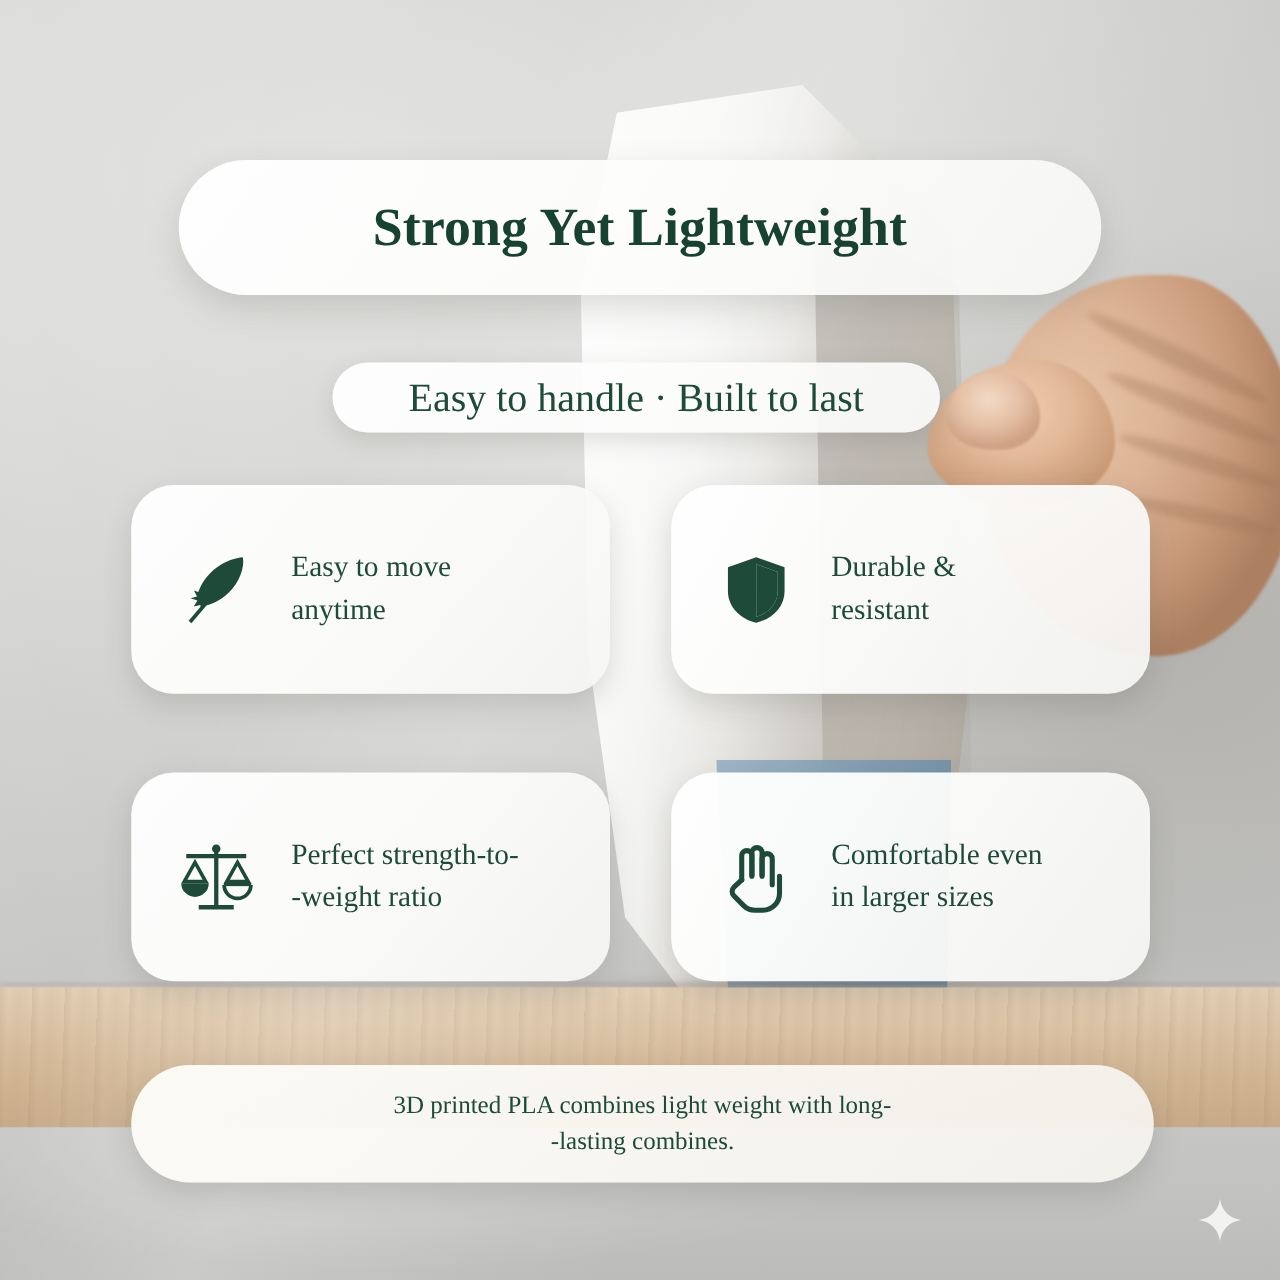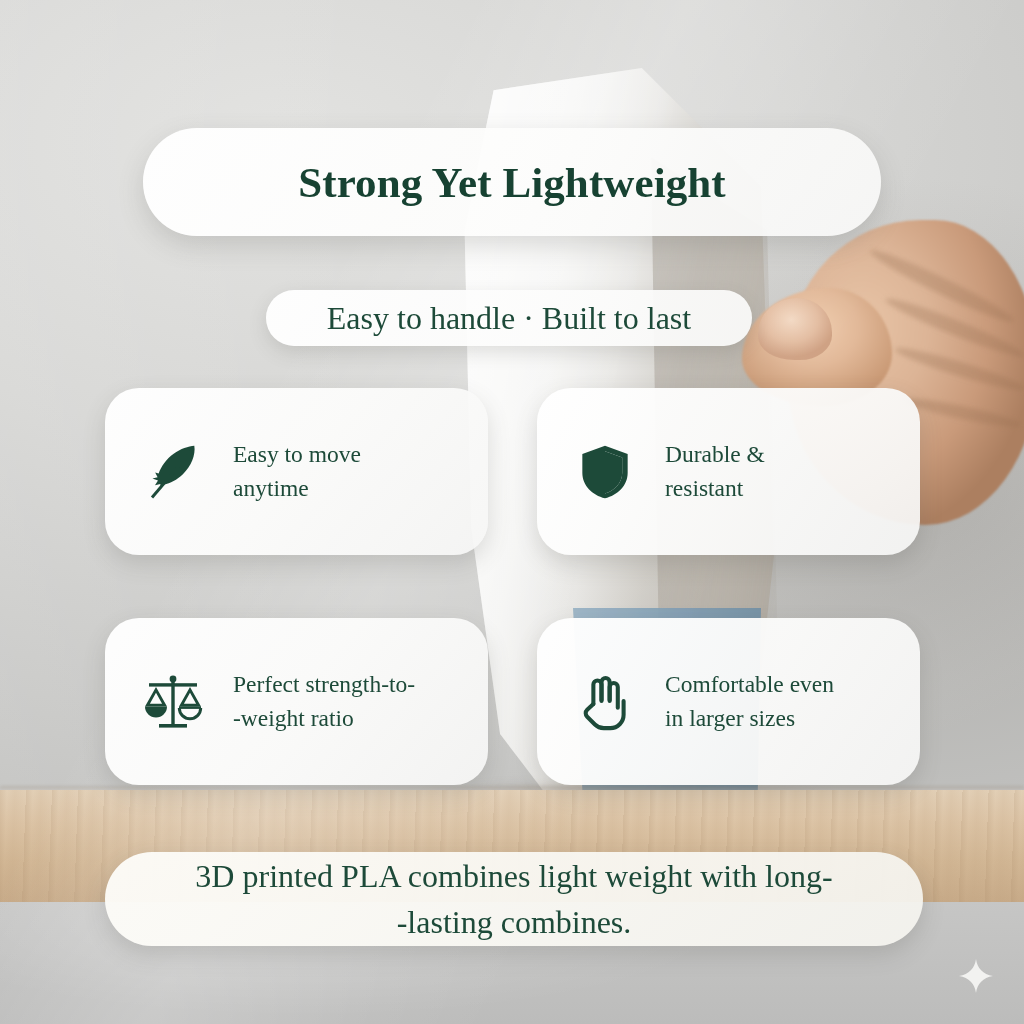--- a/index.html
+++ b/index.html
@@ -188,21 +188,21 @@
     position: absolute;
     left: 105px; top: 852px; width: 818px; height: 94px;
     border-radius: 47px;
     background: linear-gradient(125deg, rgba(253,252,248,.96) 0%, rgba(249,248,243,.94) 55%, rgba(245,244,239,.93) 100%);
     box-shadow: 0 9px 22px rgba(86,84,80,.20);
     display: flex; flex-direction: column;
     align-items: center; justify-content: center;
     text-align: center;
   }
   .pill-footer .t {
-    font-size: 32px; line-height: 1.44; color: #1d4a39;
+    font-size: 20px; line-height: 1.44; color: #1d4a39;
   }
 
   .sparkle {
     position: absolute; left: 976px; top: 976px;
     width: 34px; height: 34px;
     transform: translate(-50%, -50%);
   }
 </style>
 </head>
 <body>

